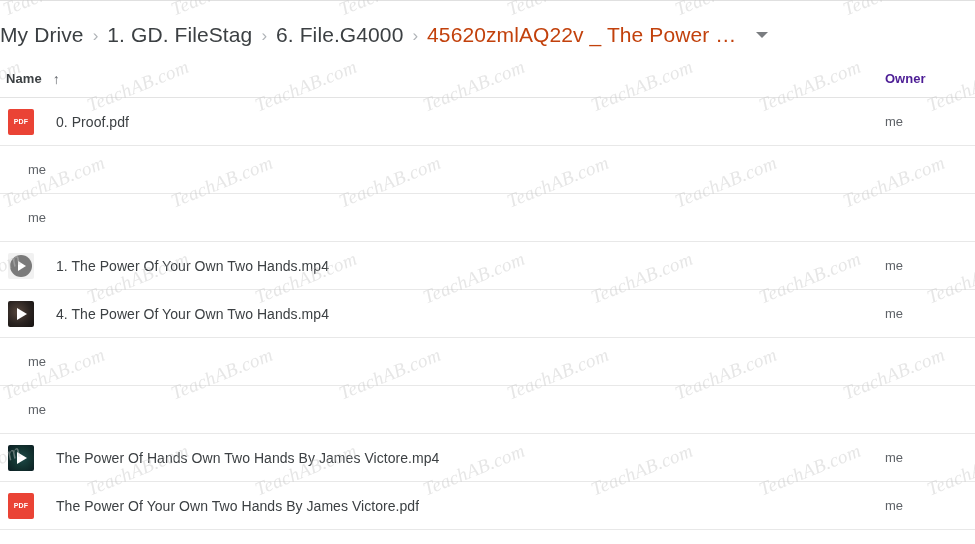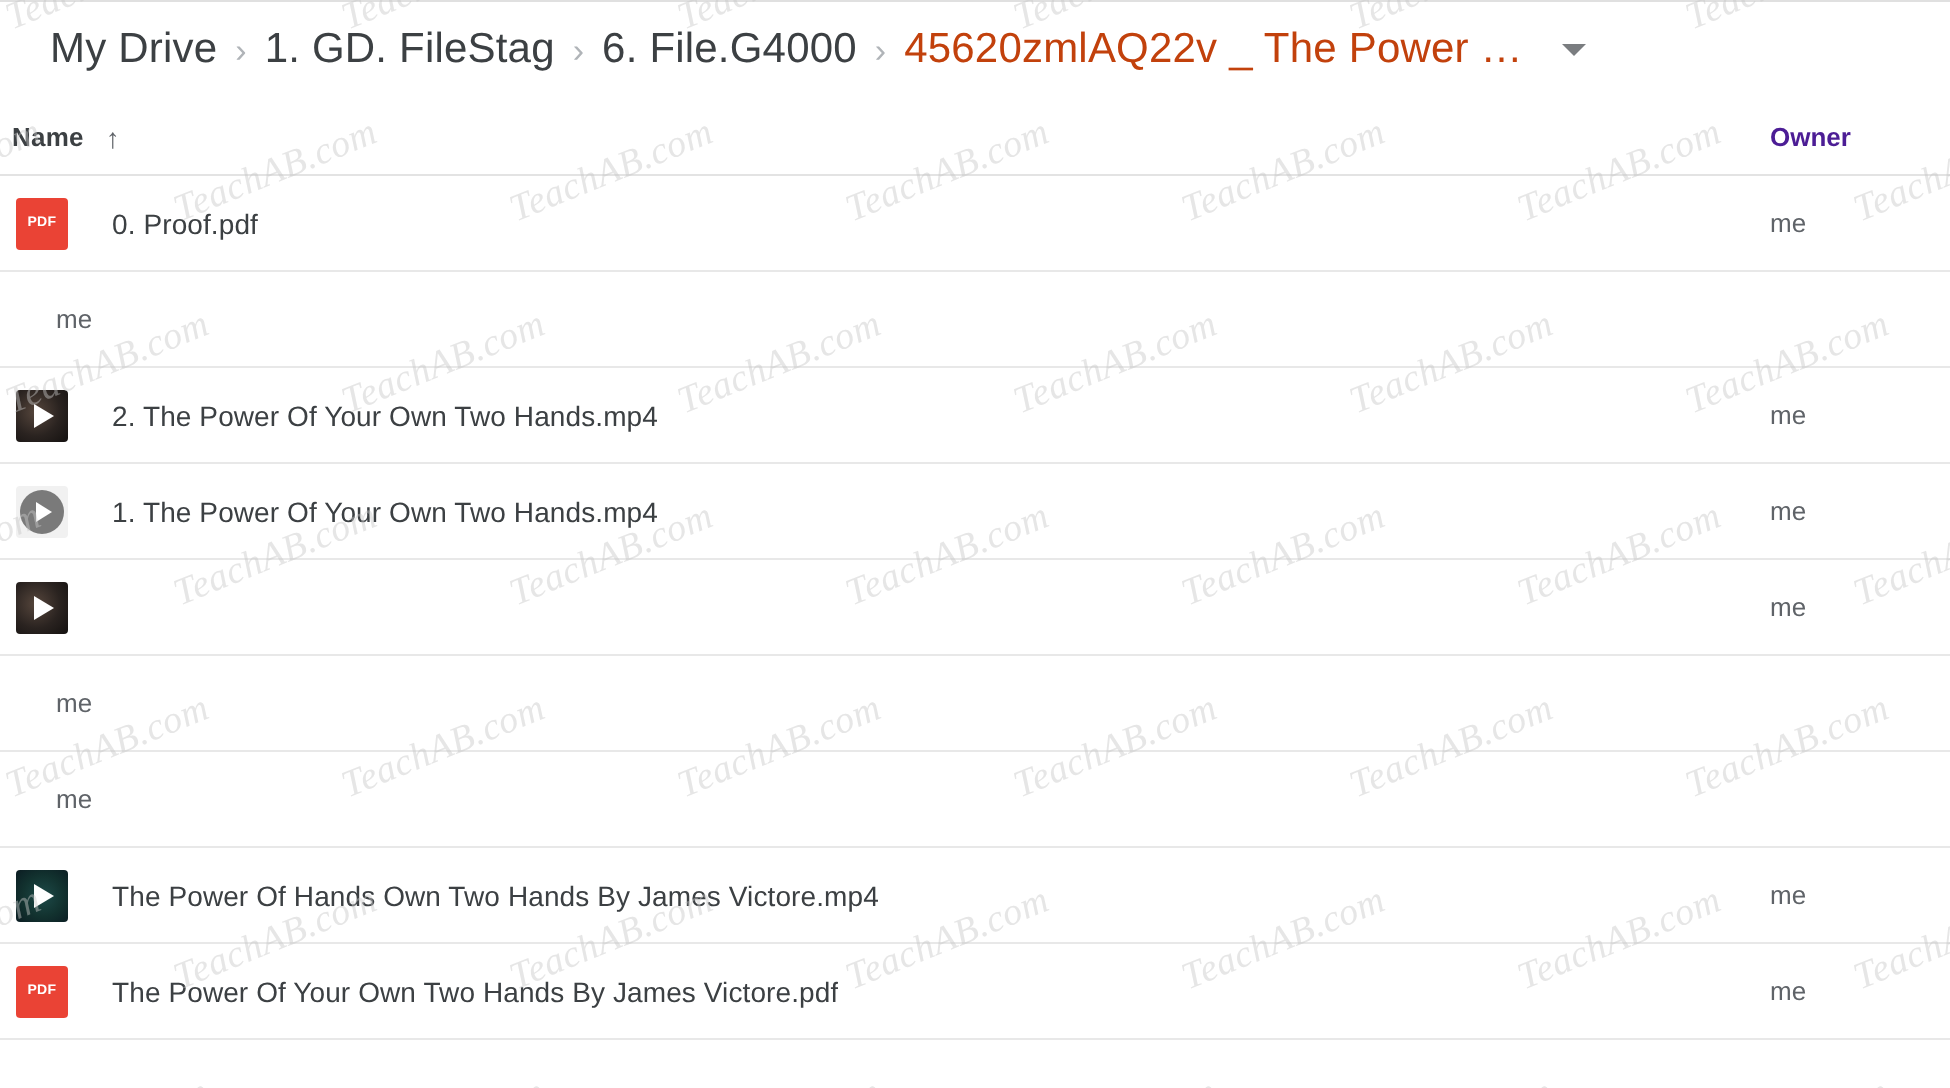--- a/index.html
+++ b/index.html
@@ -45,23 +45,24 @@
     background: #e0e0e0;
     z-index: 2;
   }
 
   
   #breadcrumb {
     position: relative;
     height: 50px;
     display: flex;
     align-items: center;
-    padding: 0 0 0 25px;
+    padding: 0 0 0 0;
     box-sizing: border-box;
     z-index: 3;
+    margin-top: 10px;
   }
   .crumb {
     font-size: 21px;
     color: #3c4043;
     font-weight: 400;
     white-space: nowrap;
     letter-spacing: .1px;
   }
   .crumb.last { color: #c2410c; }
   .crumb-sep {
@@ -245,44 +246,39 @@
           <span class="pdf-label">PDF</span>
         </span>
         <span class="file-name">0. Proof.pdf</span>
       </div>
       <div class="row-owner-cell">me</div>
     </div>
     <div class="file-row">
       <div class="row-owner-cell">me</div>
     </div>
     <div class="file-row">
-      <div class="row-name-cell">
-        <span class="file-icon video tone-brown">
-          <span class="play-tri"></span>
-        </span>
-        <span class="file-name">2. The Power Of Your Own Two Hands.mp4</span>
-      </div>
       <div class="row-owner-cell">me</div>
     </div>
     <div class="file-row">
       <div class="row-name-cell">
         <span class="file-icon video tone-grey">
           <span class="grey-circle">
             <span class="play-tri"></span>
           </span>
         </span>
         <span class="file-name">1. The Power Of Your Own Two Hands.mp4</span>
       </div>
       <div class="row-owner-cell">me</div>
     </div>
     <div class="file-row">
       <div class="row-name-cell">
         <span class="file-icon video tone-brown">
           <span class="play-tri"></span>
         </span>
+        <span class="file-name">4. The Power Of Your Own Two Hands.mp4</span>
       </div>
       <div class="row-owner-cell">me</div>
     </div>
     <div class="file-row">
       <div class="row-owner-cell">me</div>
     </div>
     <div class="file-row">
       <div class="row-owner-cell">me</div>
     </div>
     <div class="file-row">

